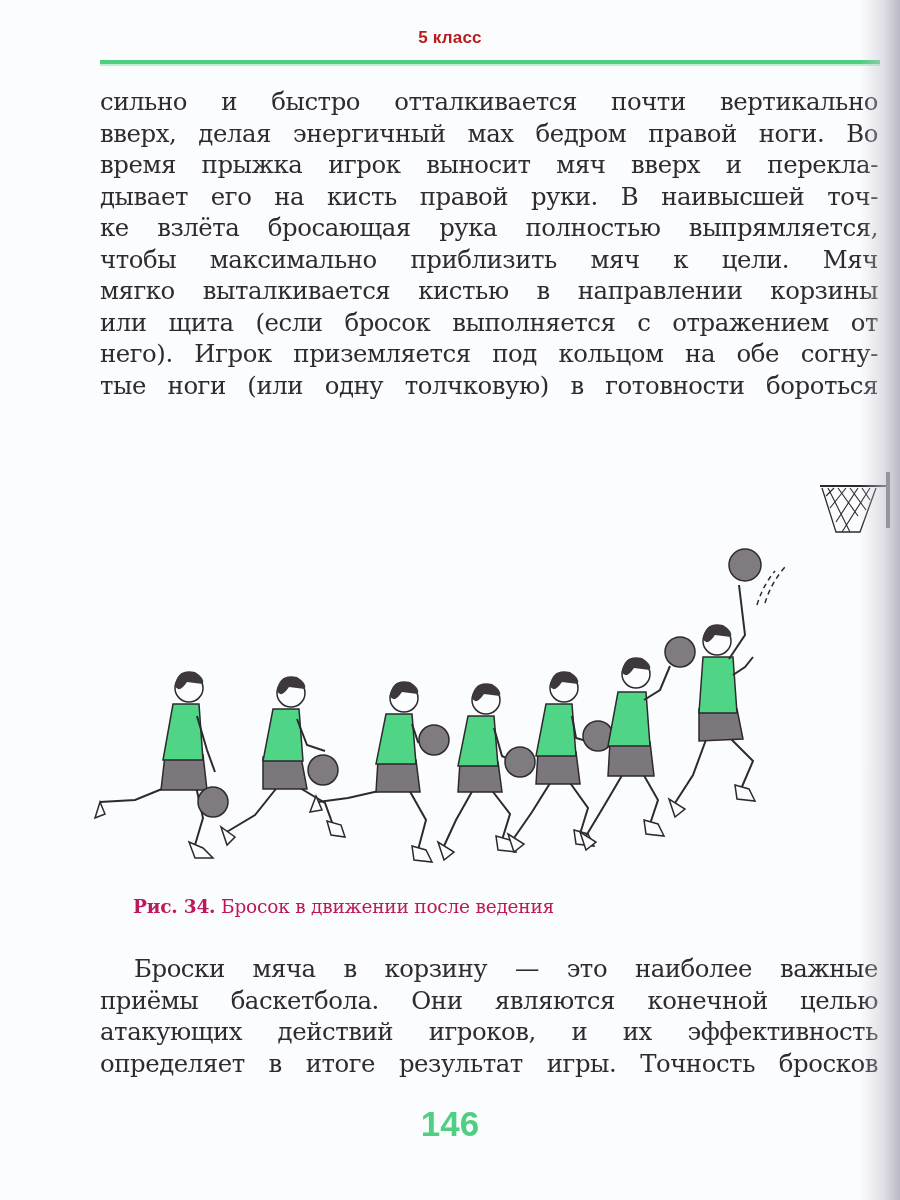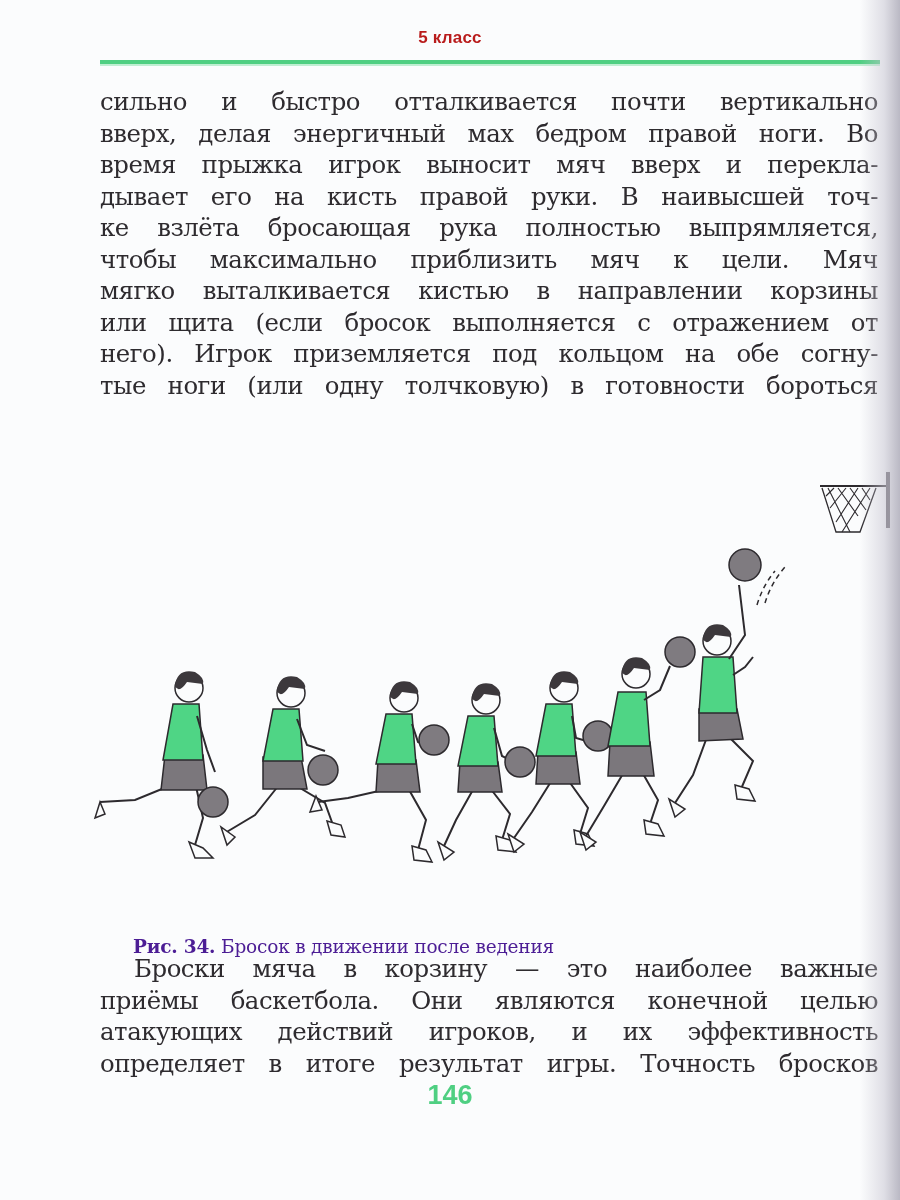--- a/index.html
+++ b/index.html
@@ -34,30 +34,29 @@
     .para .line { display: block; white-space: nowrap; text-align-last: justify; text-align: justify; }
     .para .line.last { text-align-last: left; }
     .para .indent { padding-left: 34px; }
     #p1 { top: 86px; }
     #p2 { top: 953px; }
     .figure {
       position: absolute; left: 80px; top: 470px; width: 820px; height: 400px;
     }
     .caption {
       position: absolute; top: 896px; left: 133px;
-      font-size: 18.5px; color: #4c1d95;
+      font-size: 18.5px; color: #be185d;
       font-family: "DejaVu Serif", "Liberation Serif", serif;
       letter-spacing: -0.2px;
-      margin-top: 40px;
     }
     .caption b { font-weight: bold; }
     .page-number {
-      position: absolute; top: 1080px; left: 0; width: 900px; text-align: center;
+      position: absolute; top: 1104px; left: 0; width: 900px; text-align: center;
       font-family: "Liberation Sans", "DejaVu Sans", sans-serif;
-      font-weight: bold; font-size: 27px; color: #4fcf82;
+      font-weight: bold; font-size: 35px; color: #4fcf82;
     }
   </style>
 </head>
 <body>
 
 <div class="running-head">5 класс</div>
 <div class="head-rule"></div>
 
 <p class="para" id="p1">
   <span class="line">сильно и быстро отталкивается почти вертикально</span>

